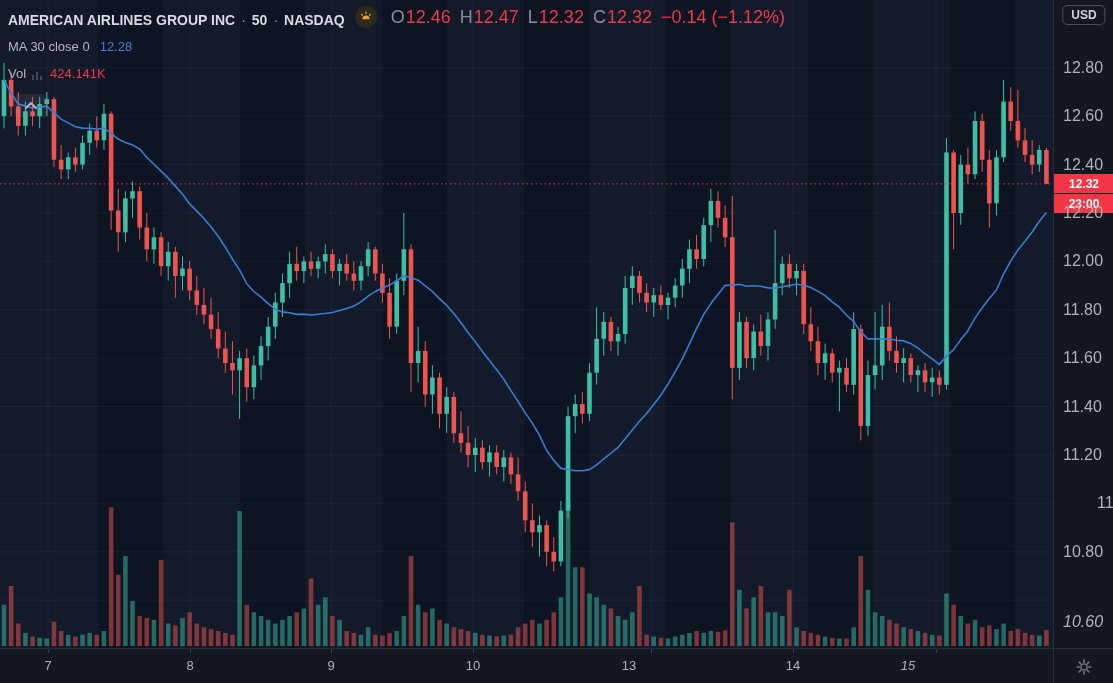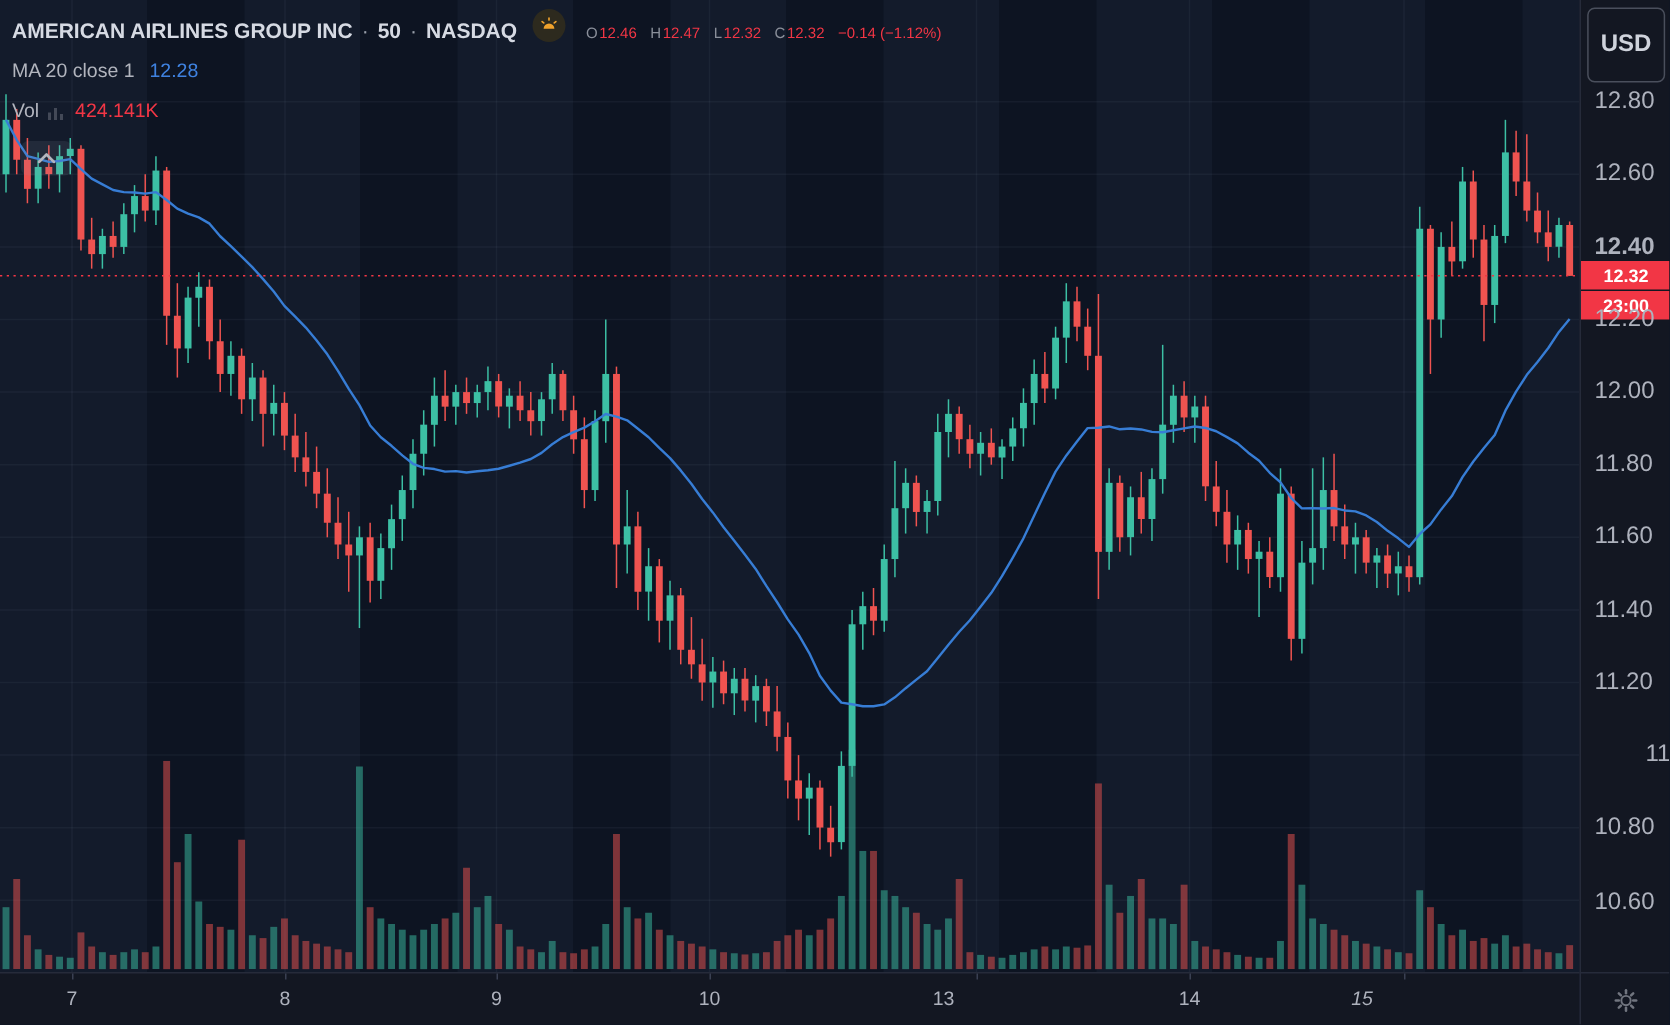--- a/index.html
+++ b/index.html
@@ -2,34 +2,34 @@
 <html><head>
 <meta charset="utf-8">
 <style>
   html,body{margin:0;padding:0;background:#131722;font-family:"Liberation Sans",sans-serif;}
   #app{position:relative;width:1113px;height:683px;background:#131b2b;overflow:hidden;}
   
   #chart-area{position:absolute;left:0;top:0;width:1053px;height:648px;cursor:crosshair;}
   #chart-svg{display:block;width:1053px;height:648px;}
   
   #price-axis{position:absolute;left:1053px;top:0;width:60px;height:648px;background:#131722;border-left:1px solid #262b3a;cursor:ns-resize;}
-  .currency-pill{position:absolute;top:5px;left:50%;transform:translateX(-50%);border:1px solid #4a4f5c;border-radius:5px;color:#cfd3dc;font-size:16px;font-weight:bold;padding:16px 8px;background:transparent;line-height:1;}
+  .currency-pill{position:absolute;top:5px;left:50%;transform:translateX(-50%);border:1px solid #4a4f5c;border-radius:5px;color:#cfd3dc;font-size:12px;font-weight:bold;padding:3px 8px;background:transparent;line-height:1;}
   .price-tick{position:absolute;left:9px;color:#aeb2bd;font-size:16px;transform:translateY(-50%);}
   .axis-badge{position:absolute;left:0;right:0;height:19px;background:#f23645;color:#fff;font-size:12px;font-weight:bold;display:flex;align-items:center;justify-content:center;line-height:1;}
   
   #time-axis{position:absolute;left:0;top:648px;width:1053px;height:35px;background:#131722;border-top:1px solid #262b3a;cursor:ew-resize;}
   .time-tick{position:absolute;top:9px;transform:translateX(-50%);color:#aeb2bd;font-size:13px;}
   .time-tick-mark{position:absolute;top:0;width:1px;height:4px;background:#3a4052;}
   #axis-corner{position:absolute;left:1053px;top:648px;width:60px;height:35px;background:#131722;border-left:1px solid #262b3a;border-top:1px solid #262b3a;display:flex;align-items:center;justify-content:center;cursor:pointer;}
   
   #legend{position:absolute;left:8px;top:6px;z-index:5;}
   .legend-row1{display:flex;align-items:flex-end;gap:6px;font-size:14px;font-weight:600;color:#d6dae3;white-space:nowrap;}
   .legend-sep{color:#9aa0ab;font-weight:400;}
   .sun-chip{width:22px;height:22px;border-radius:50%;background:#2d2a1e;display:flex;align-items:center;justify-content:center;margin:0 4px;}
-  .ohlc{display:flex;gap:9px;font-size:10px;font-weight:400;margin-left:4px;}
+  .ohlc{display:flex;gap:9px;font-size:18px;font-weight:400;margin-left:4px;}
   .ohlc .lbl{color:#8a8f9a;margin-right:1px;}
   .ohlc .val,.ohlc .chg{color:#f23645;}
   .legend-row2{margin-top:11px;font-size:13px;color:#b2b5be;display:flex;gap:10px;align-items:center;}
   .ma-value{color:#3f82e0;}
   .legend-row3{margin-top:12px;font-size:13px;color:#b2b5be;display:flex;gap:6px;align-items:center;}
   .vol-value{color:#f23645;}
   .vol-mini-icon{opacity:.55;margin-top:2px;}
   #collapse-btn{position:absolute;left:14px;top:94px;width:34px;height:23px;border-radius:5px;background:rgba(150,155,170,0.12);display:flex;align-items:center;justify-content:center;z-index:5;cursor:pointer;}
 </style>
 </head>
@@ -530,21 +530,21 @@
       </span>
       <span class="ohlc">
         <span><span class="lbl">O</span><span class="val">12.46</span></span>
         <span><span class="lbl">H</span><span class="val">12.47</span></span>
         <span><span class="lbl">L</span><span class="val">12.32</span></span>
         <span><span class="lbl">C</span><span class="val">12.32</span></span>
         <span class="chg">−0.14 (−1.12%)</span>
       </span>
     </div>
     <div class="legend-row2">
-      <span>MA 20 close 1</span>
+      <span>MA 30 close 0</span>
       <span class="ma-value">12.28</span>
     </div>
     <div class="legend-row3">
       <span>Vol</span>
       <svg class="vol-mini-icon" width="12" height="10" viewBox="0 0 12 10">
         <rect x="0" y="5" width="2" height="5" fill="#6b707c"></rect>
         <rect x="4" y="2" width="2" height="8" fill="#6b707c"></rect>
         <rect x="8" y="6" width="2" height="4" fill="#6b707c"></rect>
       </svg>
       <span class="vol-value">424.141K</span>
@@ -556,30 +556,30 @@
       <polyline points="1,6 6,1 11,6" fill="none" stroke="#b2b5be" stroke-width="1.8" stroke-linecap="round" stroke-linejoin="round"></polyline>
     </svg>
   </div>
 
   <div id="price-axis">
     <div class="currency-pill">USD</div>
     <div class="axis-badge" id="price-badge" style="top: 174.42px;">12.32</div>
     <div class="axis-badge" id="countdown-badge" style="top: 194.42px;">23:00</div>
   <div class="price-tick" style="top: 67.76px;">12.80</div>
       <div class="price-tick" style="top: 116.16px;">12.60</div>
-      <div class="price-tick" style="top: 164.56px; font-weight: bold;">12.40</div>
+      <div class="price-tick" style="top: 164.56px;">12.40</div>
       <div class="price-tick" style="top: 212.96px;">12.20</div>
       <div class="price-tick" style="top: 261.36px;">12.00</div>
       <div class="price-tick" style="top: 309.76px;">11.80</div>
       <div class="price-tick" style="top: 358.16px;">11.60</div>
       <div class="price-tick" style="top: 406.56px;">11.40</div>
       <div class="price-tick" style="top: 454.96px;">11.20</div>
       <div class="price-tick" style="top: 503.36px; margin-left: 34px;">11.00</div>
       <div class="price-tick" style="top: 551.76px;">10.80</div>
-      <div class="price-tick" style="top: 602px;">10.60</div>
+      <div class="price-tick" style="top: 622px; font-style: italic;">10.60</div>
     </div>
 
   <div id="time-axis">
       <div class="time-tick-mark" style="left: 48px;"></div>
       <div class="time-tick" style="left: 48px;">7</div>
       <div class="time-tick-mark" style="left: 190px;"></div>
       <div class="time-tick" style="left: 190px;">8</div>
       <div class="time-tick-mark" style="left: 331px;"></div>
       <div class="time-tick" style="left: 331px;">9</div>
       <div class="time-tick-mark" style="left: 473px;"></div>

